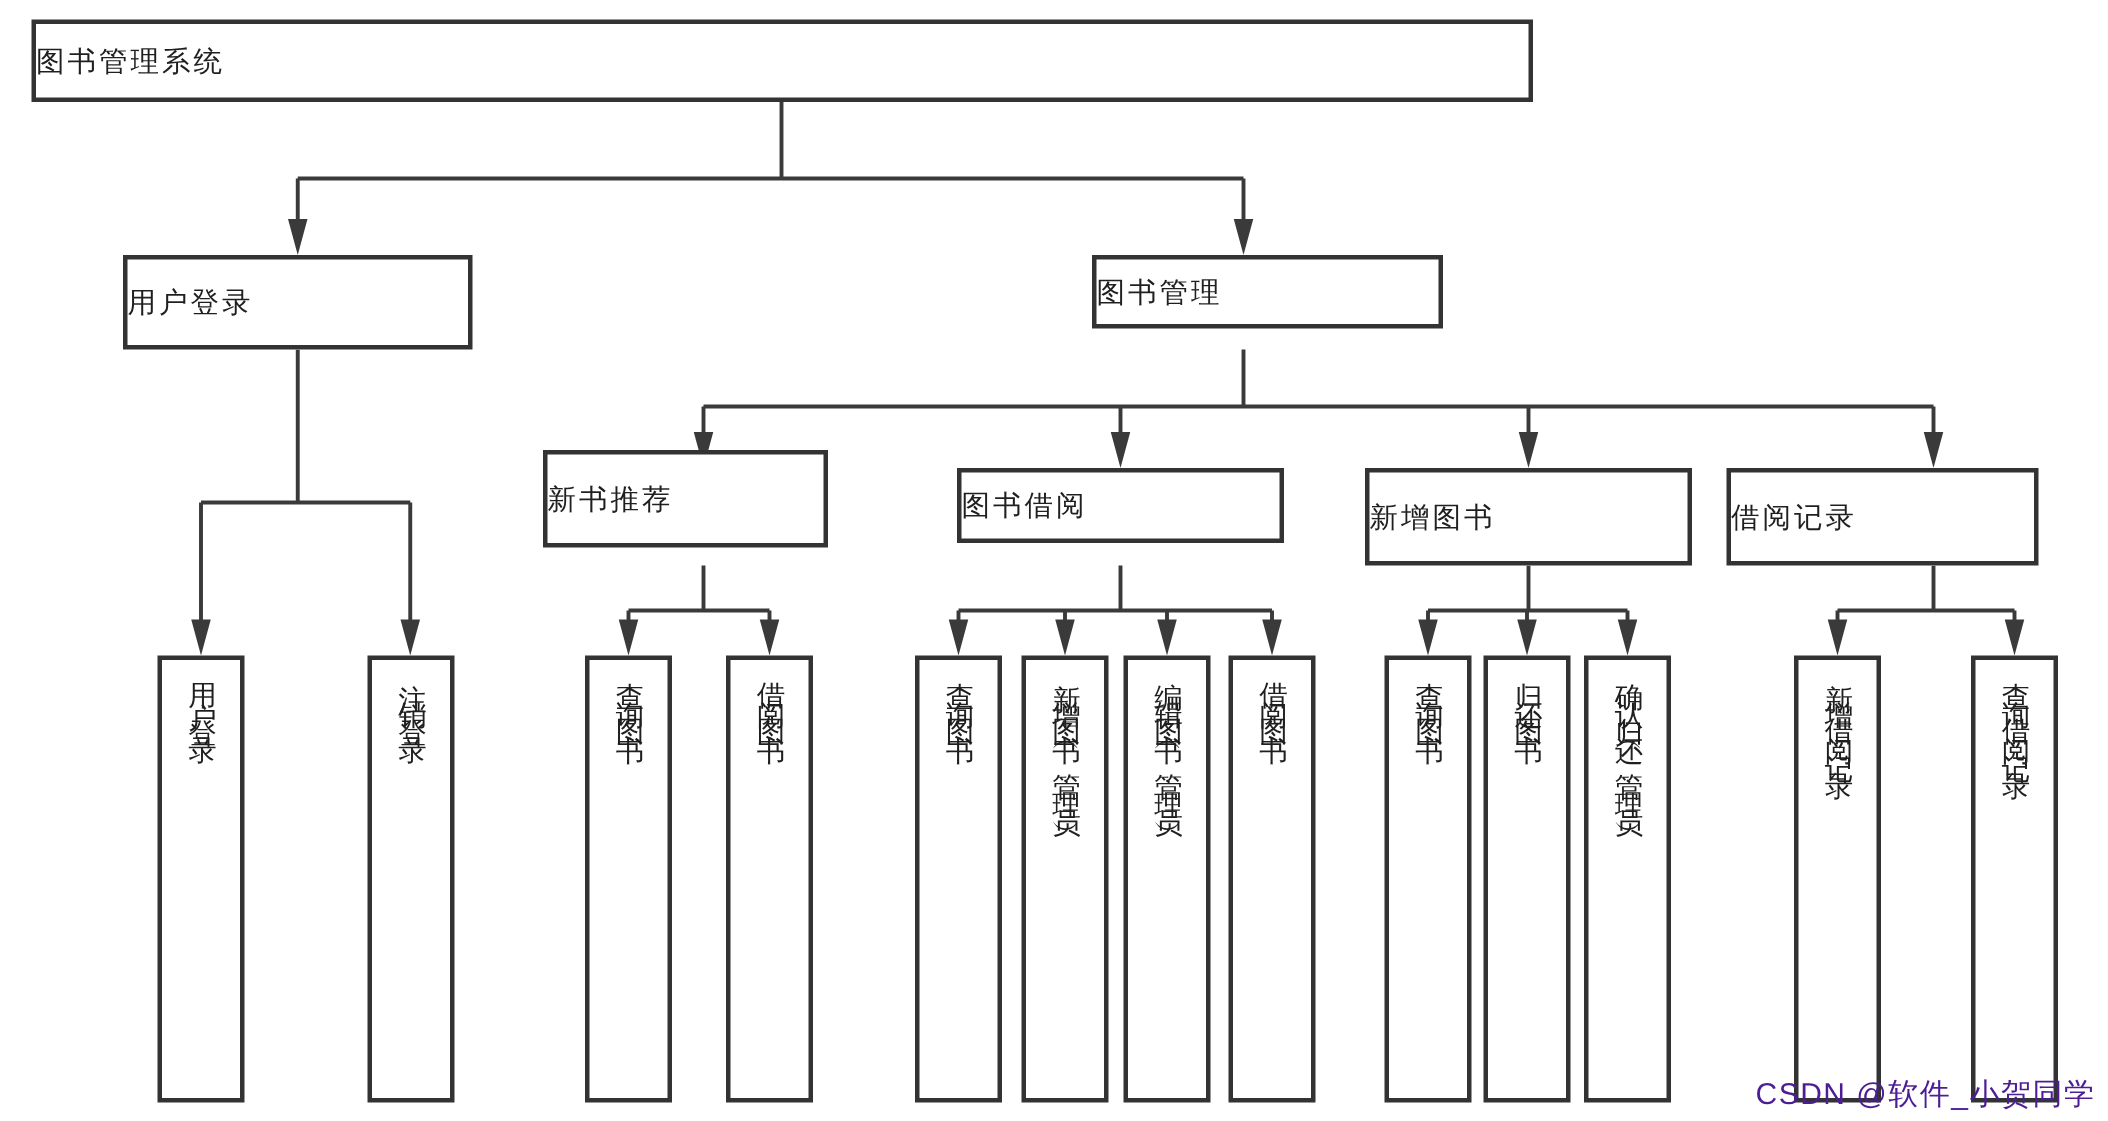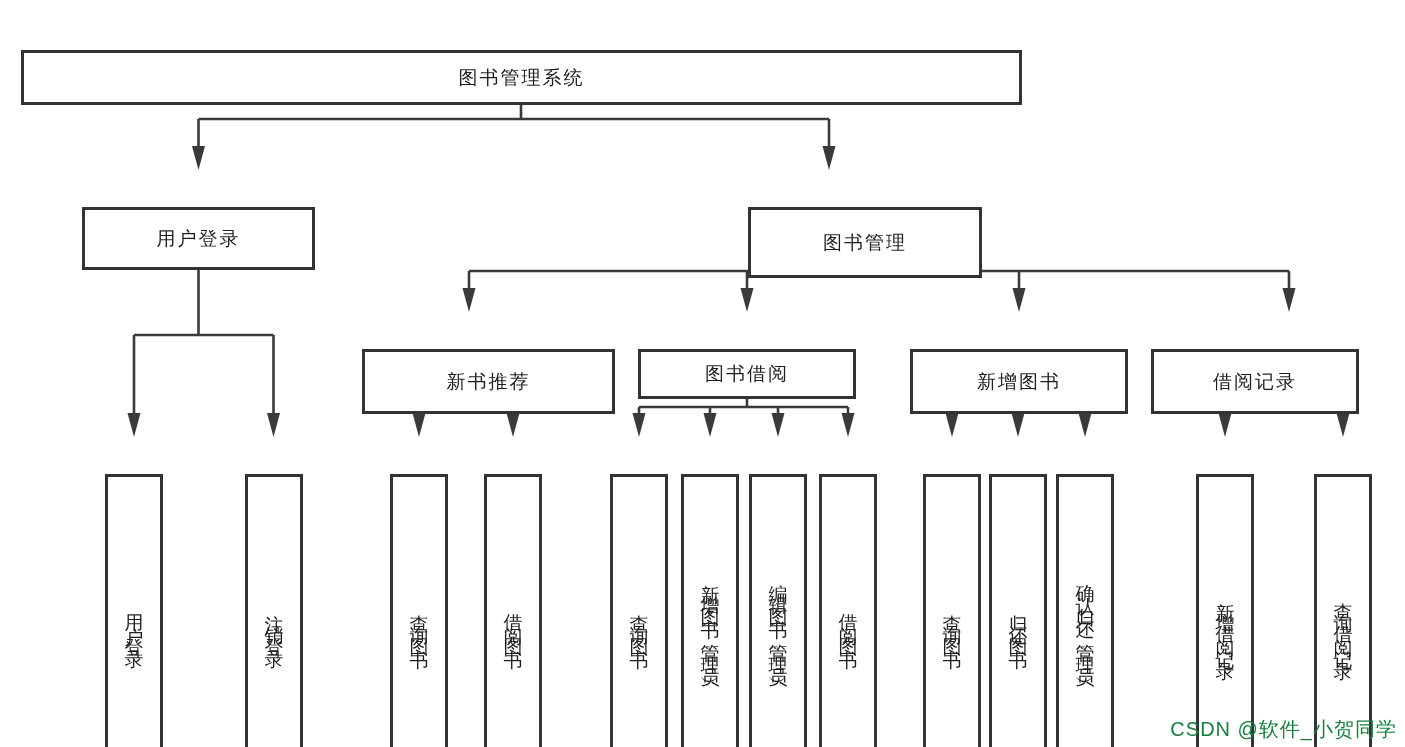--- a/index.html
+++ b/index.html
@@ -21,24 +21,23 @@
     top: 0;
     z-index: 1;
   }
   .node {
     position: absolute;
     box-sizing: border-box;
     border: 3px solid #333333;
     background: #ffffff;
     display: flex;
     align-items: center;
-    justify-content: center;
+    justify-content: flex-start;
     z-index: 2;
     color: #1f1f1f;
-    margin-top: 37px;
   }
   .node .lbl {
     font-size: 19px;
     letter-spacing: 2px;
     color: #1f1f1f;
     white-space: nowrap;
   }
   .node.leaf {
     writing-mode: vertical-rl;
   }
@@ -46,21 +45,21 @@
     font-size: 19px;
     letter-spacing: 12px;
     white-space: normal;
   }
   .watermark {
     position: absolute;
     right: 8px;
     bottom: 4px;
     font-size: 20px;
     letter-spacing: 1px;
-    color: #15803d;
+    color: #4c1d95;
     z-index: 3;
     white-space: nowrap;
     margin-top: 23px;
   }
 </style>
 </head>
 <body>
 
 <div class="stage">
 
@@ -97,25 +96,25 @@
     </g>
   </svg>
 
   <div class="node" style="left:21px;top:13px;width:1001px;height:55px">
     <span class="lbl">图书管理系统</span>
   </div>
 
   <div class="node" style="left:82px;top:170px;width:233px;height:63px">
     <span class="lbl">用户登录</span>
   </div>
-  <div class="node" style="left:748px;top:170px;width:234px;height:71px">
+  <div class="node" style="left:728px;top:170px;width:234px;height:49px">
     <span class="lbl">图书管理</span>
   </div>
 
-  <div class="node" style="left:362px;top:312px;width:253px;height:65px">
+  <div class="node" style="left:362px;top:300px;width:190px;height:65px">
     <span class="lbl">新书推荐</span>
   </div>
   <div class="node" style="left:638px;top:312px;width:218px;height:50px">
     <span class="lbl">图书借阅</span>
   </div>
   <div class="node" style="left:910px;top:312px;width:218px;height:65px">
     <span class="lbl">新增图书</span>
   </div>
   <div class="node" style="left:1151px;top:312px;width:208px;height:65px">
     <span class="lbl">借阅记录</span>

